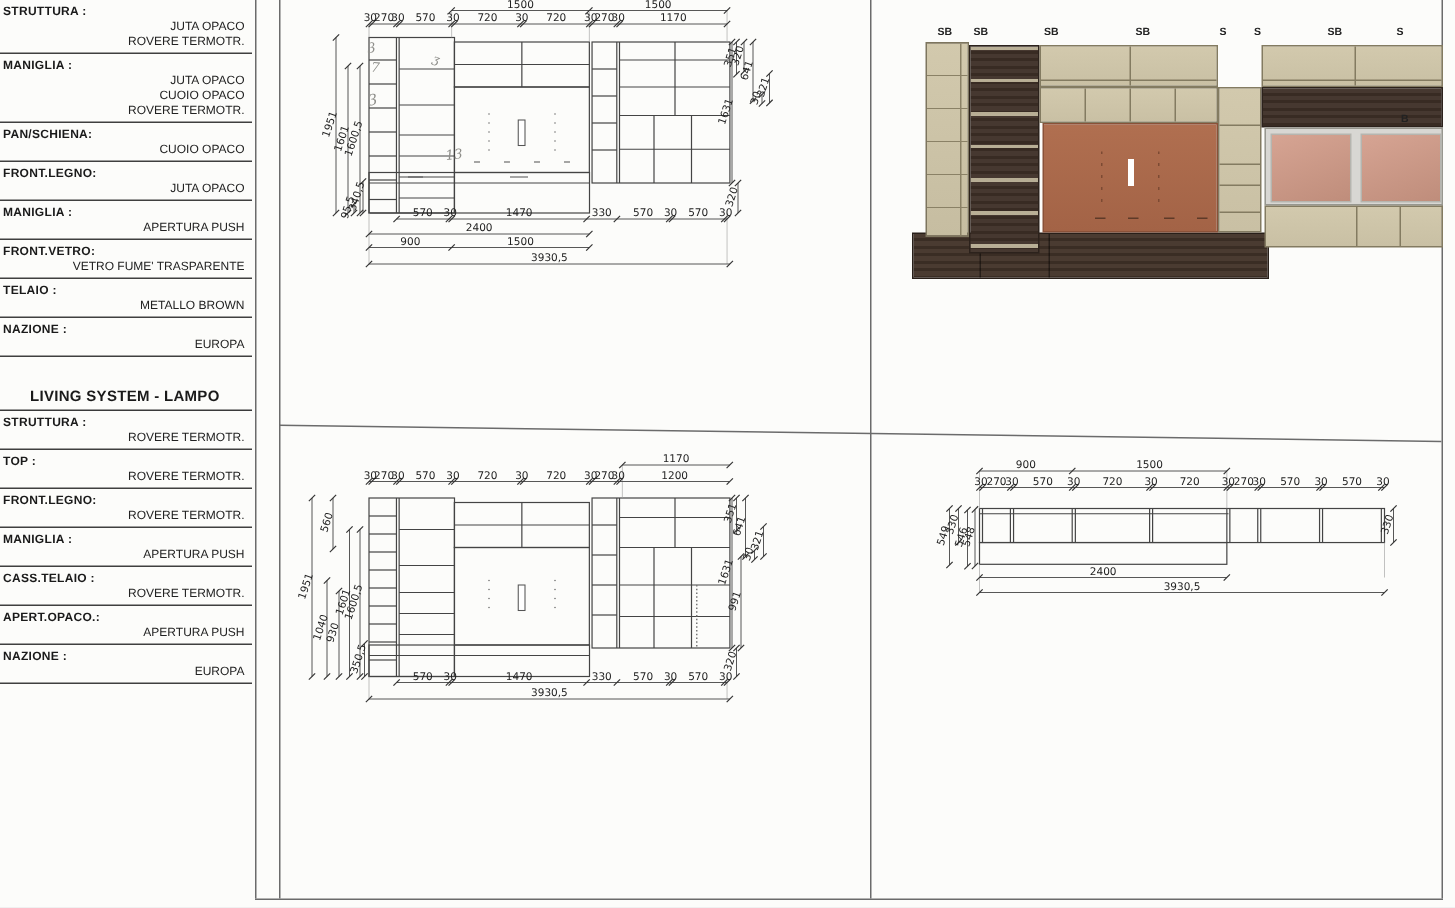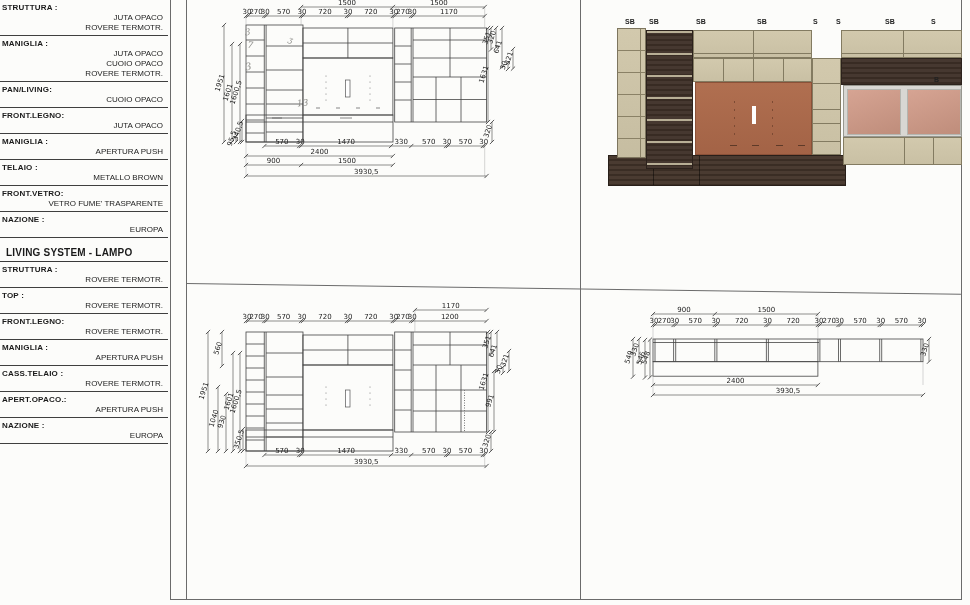--- a/index.html
+++ b/index.html
@@ -7,21 +7,21 @@
         font-family:"Liberation Sans",sans-serif;color:#1a1a1a;}
   
   .vline,.hline{position:absolute;background:#6b6b6b;}
   .vline{width:1px;} .hline{height:1px;}
   
   #sidebar{position:absolute;left:0;top:0;width:168px;height:605px;}
   .spec-block{position:absolute;left:0;width:168px;}
   #block-top{top:1px;}
   #block-living{top:246px;}
   .spec-title{font-size:10px;font-weight:bold;border-bottom:1px solid #3a3a3a;
-              padding:1px 2px 3px 6px;margin-bottom:1px;letter-spacing:.2px;}
+              padding:1px 2px 3px 20px;margin-bottom:1px;letter-spacing:.2px;margin-top:12px;}
   .spec-group{border-bottom:1px solid #3f3f3f;padding:1px 2px 2px 2px;margin-bottom:1px;}
   .spec-label{font-weight:bold;font-size:8px;line-height:11px;letter-spacing:.2px;}
   .spec-value{font-size:8px;line-height:10px;text-align:right;padding-right:3px;color:#222;}
   
   svg.draw{position:absolute;overflow:visible;}
   
   #render{position:absolute;left:608px;top:12px;width:360px;height:180px;}
   .rp{position:absolute;box-sizing:border-box;}
   .beige{background:linear-gradient(180deg,#d2c9ad,#c9c0a4);border:1px solid #837b61;}
   .darkwood{background:repeating-linear-gradient(180deg,#463830 0 3px,#382b23 3px 5px);border:1px solid #2c221c;}
@@ -60,38 +60,38 @@
           <div class="spec-value">JUTA OPACO</div>
           <div class="spec-value">ROVERE TERMOTR.</div>
         </div>
         <div class="spec-group">
           <div class="spec-label">MANIGLIA    :</div>
           <div class="spec-value">JUTA OPACO</div>
           <div class="spec-value">CUOIO OPACO</div>
           <div class="spec-value">ROVERE TERMOTR.</div>
         </div>
         <div class="spec-group">
-          <div class="spec-label">PAN/LIVING:</div>
+          <div class="spec-label">PAN/SCHIENA:</div>
           <div class="spec-value">CUOIO OPACO</div>
         </div>
         <div class="spec-group">
           <div class="spec-label">FRONT.LEGNO:</div>
           <div class="spec-value">JUTA OPACO</div>
         </div>
         <div class="spec-group">
           <div class="spec-label">MANIGLIA  :</div>
           <div class="spec-value">APERTURA PUSH</div>
         </div>
         <div class="spec-group">
+          <div class="spec-label">FRONT.VETRO:</div>
+          <div class="spec-value">VETRO FUME'    TRASPARENTE</div>
+        </div>
+        <div class="spec-group">
           <div class="spec-label">TELAIO    :</div>
           <div class="spec-value">METALLO BROWN</div>
-        </div>
-        <div class="spec-group">
-          <div class="spec-label">FRONT.VETRO:</div>
-          <div class="spec-value">VETRO FUME'    TRASPARENTE</div>
         </div>
         <div class="spec-group">
           <div class="spec-label">NAZIONE   :</div>
           <div class="spec-value">EUROPA</div>
         </div>
       </div>
     <div id="block-living" class="spec-block">
       <div class="spec-title">LIVING SYSTEM - LAMPO</div>
       <div id="living-rows">
           <div class="spec-group">

